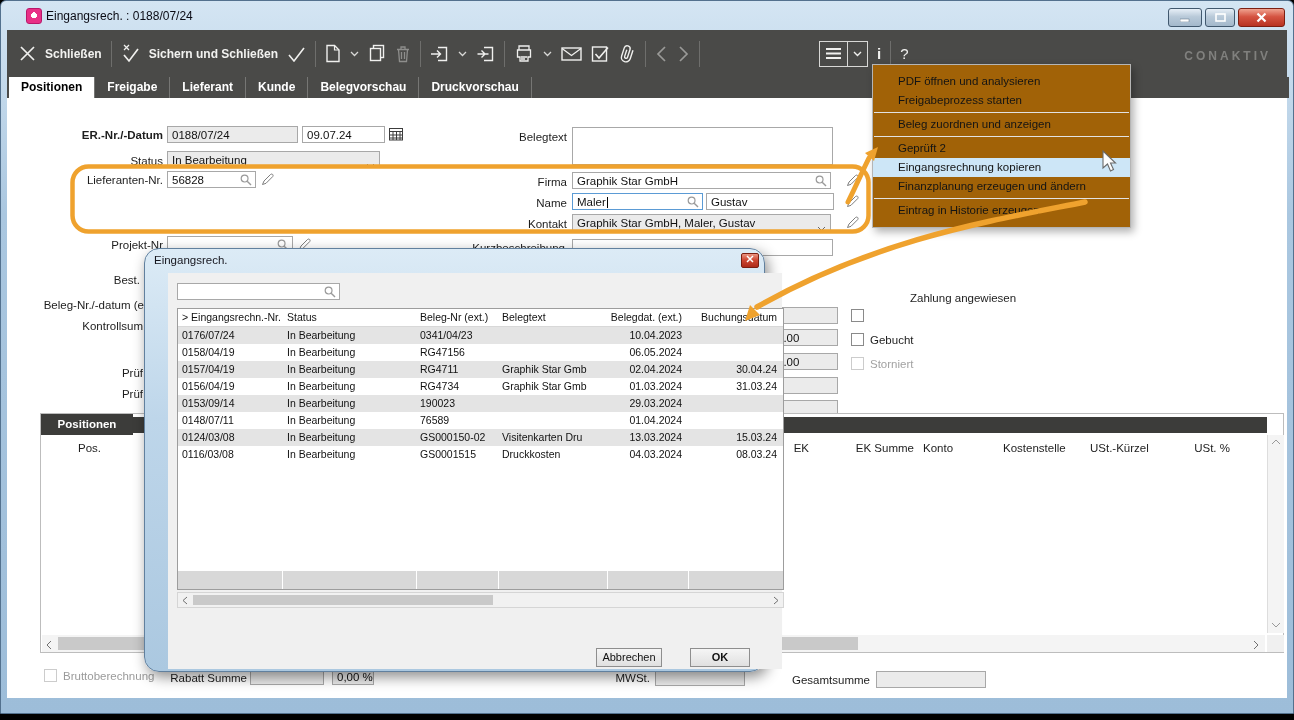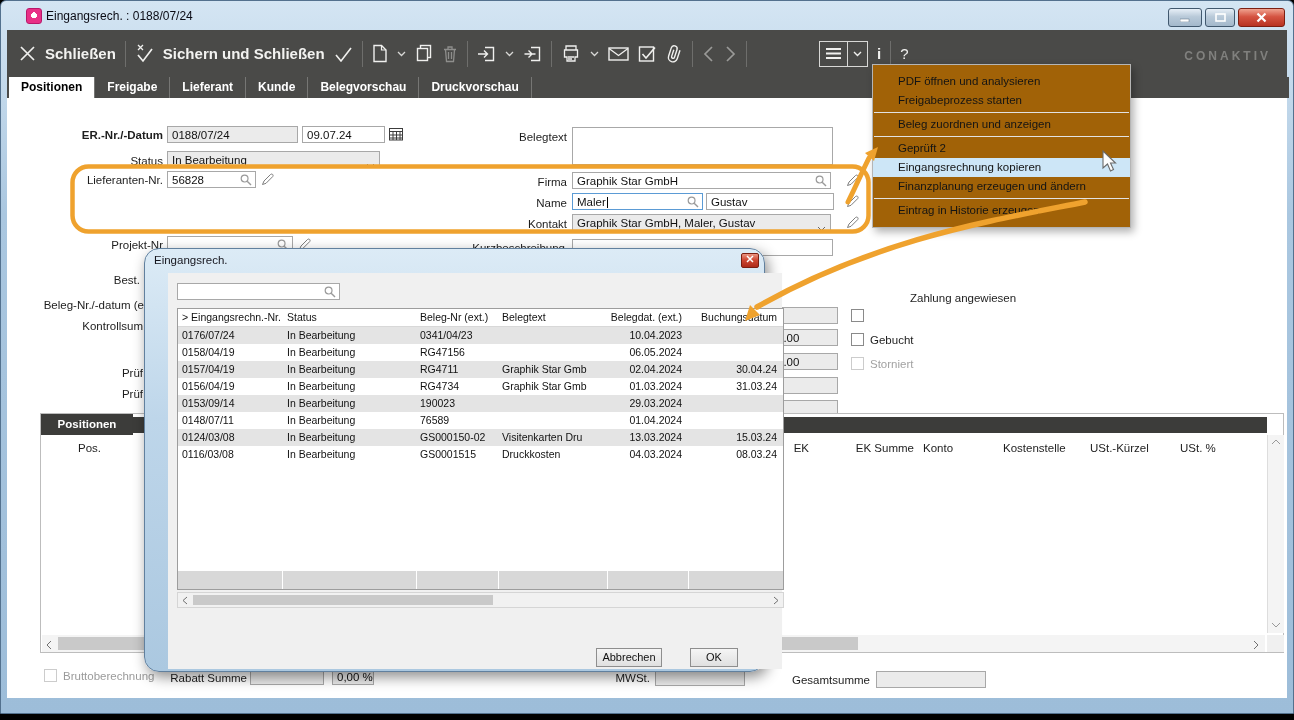--- a/index.html
+++ b/index.html
@@ -7,21 +7,21 @@
   
   .win-frame{position:absolute;left:0;top:0;width:1292px;height:712px;background:linear-gradient(180deg,#d4e5f3,#aac7e0 30%,#9dbdd9);border:1px solid #53718e;border-radius:6px 6px 0 0;}
   .titlebar{position:absolute;left:0;top:0;width:1294px;height:30px;}
   .app-icon{position:absolute;left:26px;top:8px;width:14px;height:14px;border-radius:3px;background:radial-gradient(circle at 50% 45%,#fff 0 3px,#e82f86 3px 100%);border:1px solid #b9176a;}
   .title-text{position:absolute;left:46px;top:9px;font-size:12px;color:#0a0a14;}
   .winbtn{position:absolute;top:8px;height:19px;border:1px solid #41586e;border-radius:3px;background:linear-gradient(#e7eff7,#b9cad9 45%,#a3b8cb);display:flex;align-items:center;justify-content:center;box-sizing:border-box;}
   .winbtn.close{background:linear-gradient(#f0a390,#d55442 45%,#b83322);border-color:#7c1f12;}
   .toolbar{position:absolute;left:7px;top:30px;width:1280px;height:47px;background:#4a4a48;}
   .tg{position:absolute;top:0;height:47px;display:flex;align-items:center;gap:9px;}
   .tsep{width:1px;height:26px;background:#6e6e6c;}
-  .tlabel{color:#f2f2f0;font-size:15px;font-weight:bold;white-space:nowrap;}
+  .tlabel{color:#f2f2f0;font-size:12px;font-weight:bold;white-space:nowrap;}
   .ticon{display:inline-flex;align-items:center;justify-content:center;}
   .mbox{border:1px solid #d8d8d6;height:26px;display:flex;align-items:center;padding:0 5px;box-sizing:border-box;}
   .brand{position:absolute;right:16px;top:15px;font-size:17px;font-weight:bold;letter-spacing:3px;color:#80807e;font-variant:small-caps;}
   .tabstrip{position:absolute;left:7px;top:77px;width:1280px;height:21px;background:#4a4a48;display:flex;padding-left:2px;}
   .tab{height:21px;line-height:21px;padding:0 12px;font-size:12px;font-weight:bold;color:#fff;border-right:1px solid #767674;cursor:default;}
   .tab.active{background:#fff;color:#000;}
   .content-bg{position:absolute;left:7px;top:98px;width:1280px;height:600px;background:#fff;}
   
   .lbl{position:absolute;font-size:11.5px;color:#1d1d1d;white-space:nowrap;line-height:13px;}
   .lblr{text-align:right;}
@@ -325,21 +325,21 @@
 
   <div class="postable">
     <div class="posband"></div>
     <div class="poschip">Positionen</div>
     <div class="poshead" style="left:20px;top:28px;width:40px;text-align:right;">Pos.</div>
     <div class="poshead" style="left:713px;top:28px;width:55px;text-align:right;">EK</div>
     <div class="poshead" style="left:789px;top:28px;width:84px;text-align:right;">EK Summe</div>
     <div class="poshead" style="left:882px;top:28px;">Konto</div>
     <div class="poshead" style="left:962px;top:28px;">Kostenstelle</div>
     <div class="poshead" style="left:1049px;top:28px;">USt.-Kürzel</div>
-    <div class="poshead" style="left:1139px;top:28px;width:50px;text-align:left;">USt. %</div>
+    <div class="poshead" style="left:1139px;top:28px;width:50px;text-align:right;">USt. %</div>
     <div class="vsb">
       <svg style="position:absolute;left:3px;top:4px;" width="10" height="6">
           <path d="M1 5 L5 1 L9 5" stroke="#9a9a9a" fill="none"></path>
         </svg>
       <svg style="position:absolute;left:3px;top:187px;" width="10" height="6">
           <path d="M1 1 L5 5 L9 1" stroke="#9a9a9a" fill="none"></path>
         </svg>
     </div>
     <div class="hsb">
       <svg style="position:absolute;left:4px;top:5px;" width="6" height="10">
@@ -462,21 +462,21 @@
       <div class="phsb">
         <svg style="position:absolute;left:4px;top:3px;" width="6" height="9">
             <path d="M5 1 L1 4.5 L5 8" stroke="#707070" fill="none"></path>
           </svg>
         <div style="position:absolute;left:15px;top:2px;width:300px;height:10px;background:#c9c9c9;"></div>
         <svg style="position:absolute;right:4px;top:3px;" width="6" height="9">
             <path d="M1 1 L5 4.5 L1 8" stroke="#707070" fill="none"></path>
           </svg>
       </div>
       <div class="pbtn" style="left:428px;top:375px;width:66px;">Abbrechen</div>
-      <div class="pbtn" style="left:522px;top:375px;width:48px;">OK</div>
+      <div class="pbtn" style="left:522px;top:375px;width:60px;font-weight:bold;">OK</div>
     </div>
   </div>
 
   <div class="menu">
     <div class="mi">PDF öffnen und analysieren</div>
     <div class="mi">Freigabeprozess starten</div>
     <div class="msep"></div>
     <div class="mi">Beleg zuordnen und anzeigen</div>
     <div class="msep"></div>
     <div class="mi">Geprüft 2</div>

